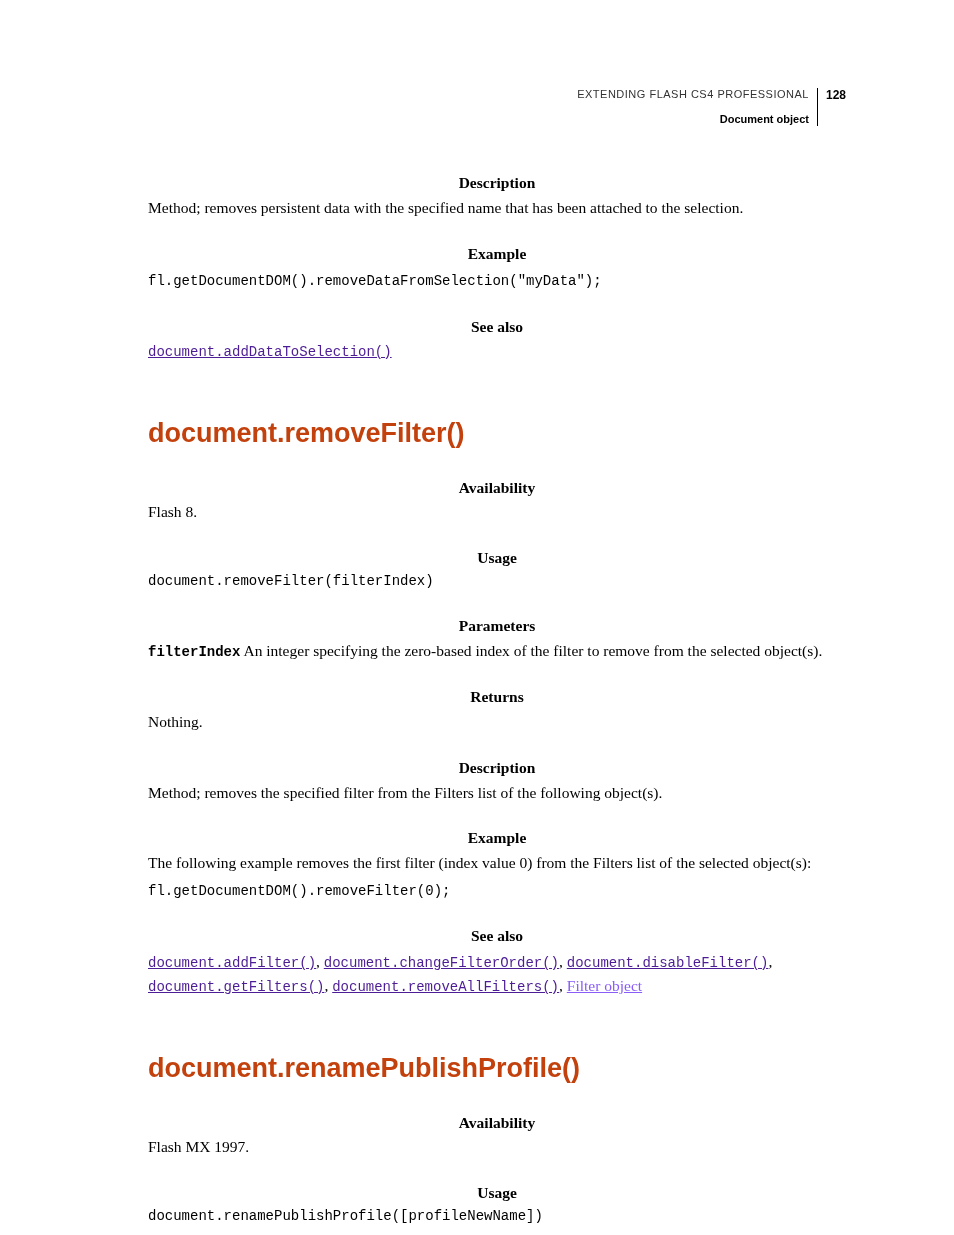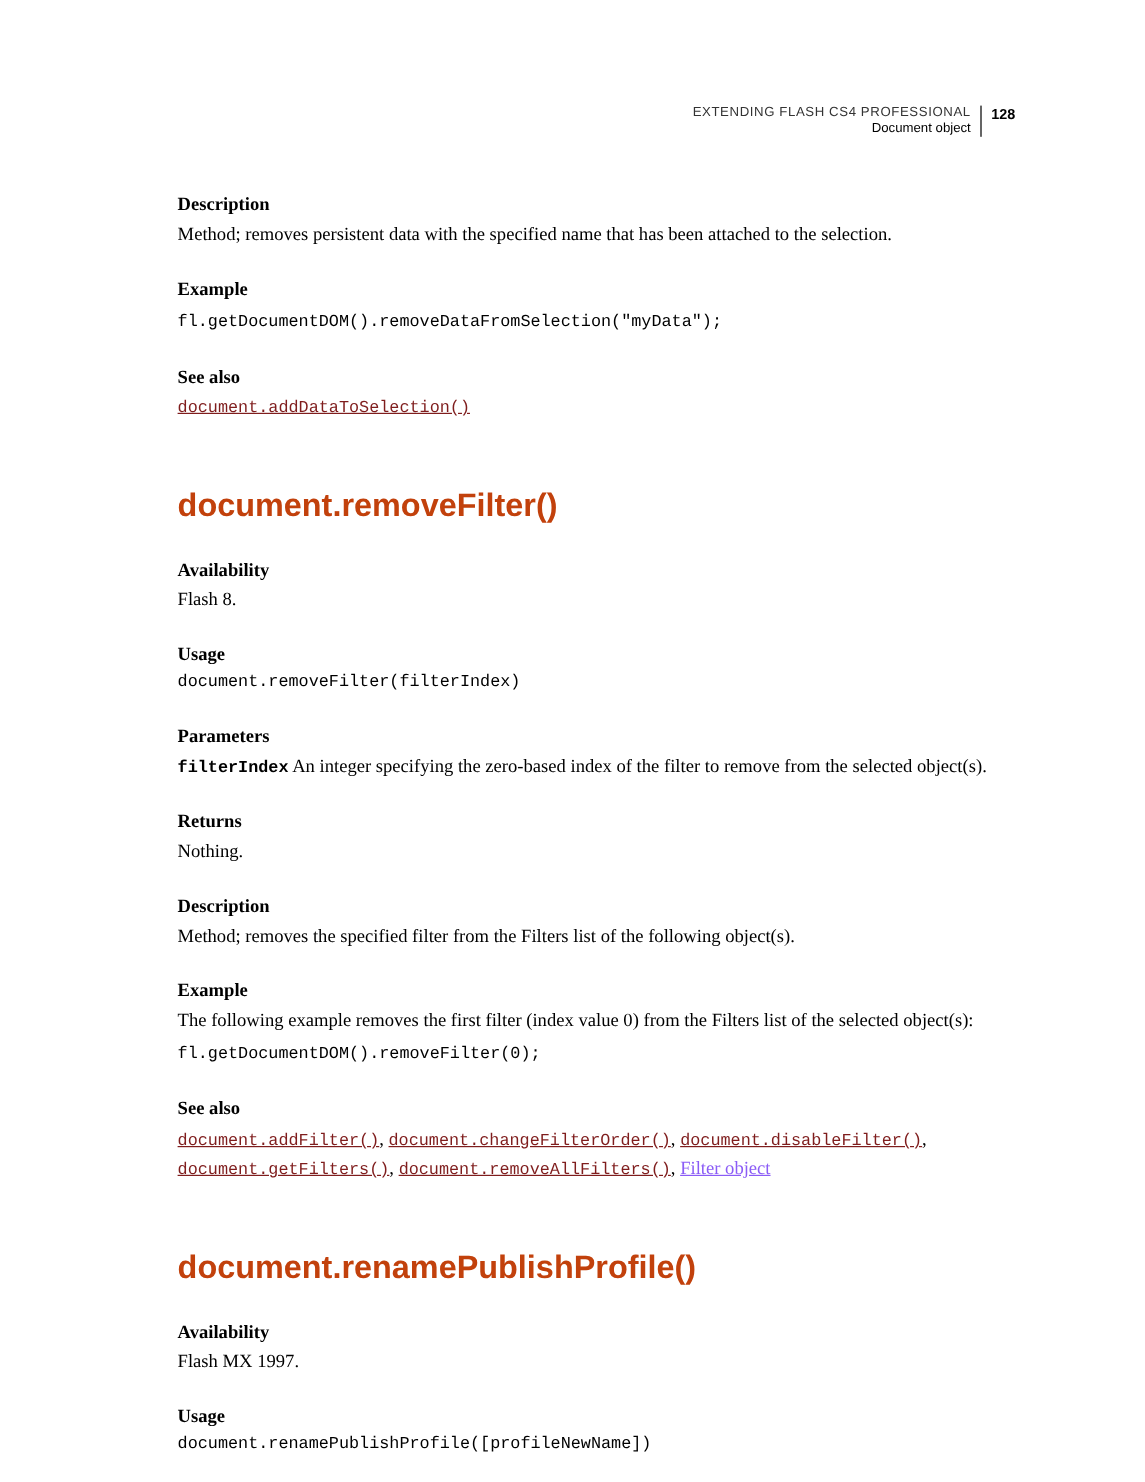--- a/index.html
+++ b/index.html
@@ -27,58 +27,60 @@
     border-right: 1px solid #000;
     line-height: 1.2;
   }
   .rh-title {
     font-size: 11px;
     letter-spacing: 0.5px;
     color: #333;
   }
   .rh-sub {
     font-size: 11px;
-    font-weight: 400;
+    font-weight: 700;
     color: #000;
+    margin-top: 12px;
   }
   .rh-page {
     font-size: 12px;
     font-weight: 700;
     padding-left: 8px;
     line-height: 1.2;
   }
   .content {
     font-size: 15.5px;
     line-height: 1.4;
   }
   .section-label {
     font-family: "Minion Pro", Georgia, serif;
     font-weight: 700;
     font-size: 15.5px;
     margin-top: 24px;
     margin-bottom: 3px;
+    text-align: center;
   }
   .section-label.first { margin-top: 0; }
   .body-text {
     font-size: 15.5px;
     margin-bottom: 2px;
   }
   .code-inline {
     font-family: "Courier New", monospace;
     font-size: 14px;
   }
   .code-block {
     font-family: "Courier New", monospace;
     font-size: 14px;
     margin-top: 8px;
     margin-bottom: 4px;
     white-space: pre;
   }
   .link {
-    color: #7f1d1d;
+    color: #4c1d95;
     font-family: "Courier New", monospace;
     font-size: 14px;
     text-align: right;
   }
   .link-serif {
     color: #8b5cf6;
     font-family: "Minion Pro", Georgia, serif;
     font-size: 15.5px;
   }
   .see-also-block {

